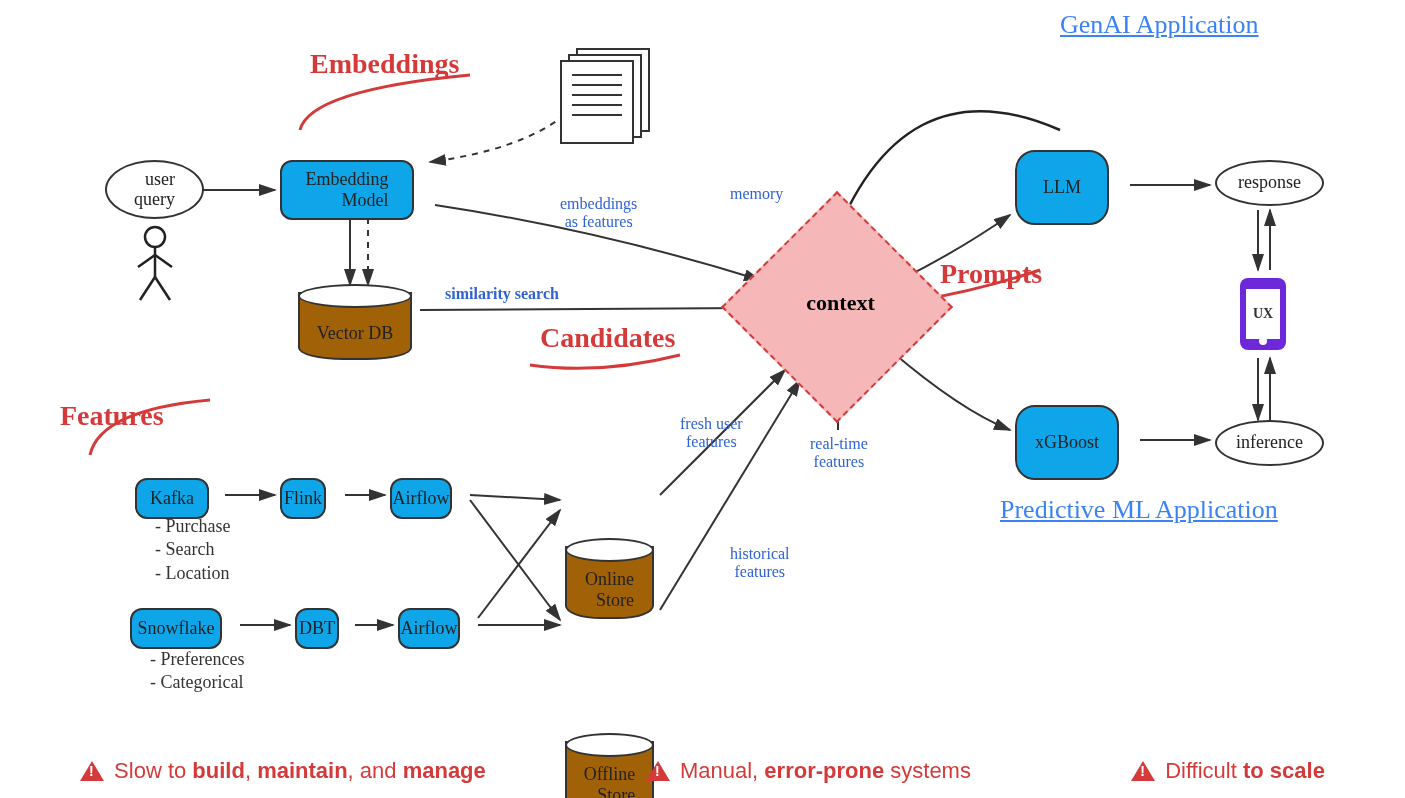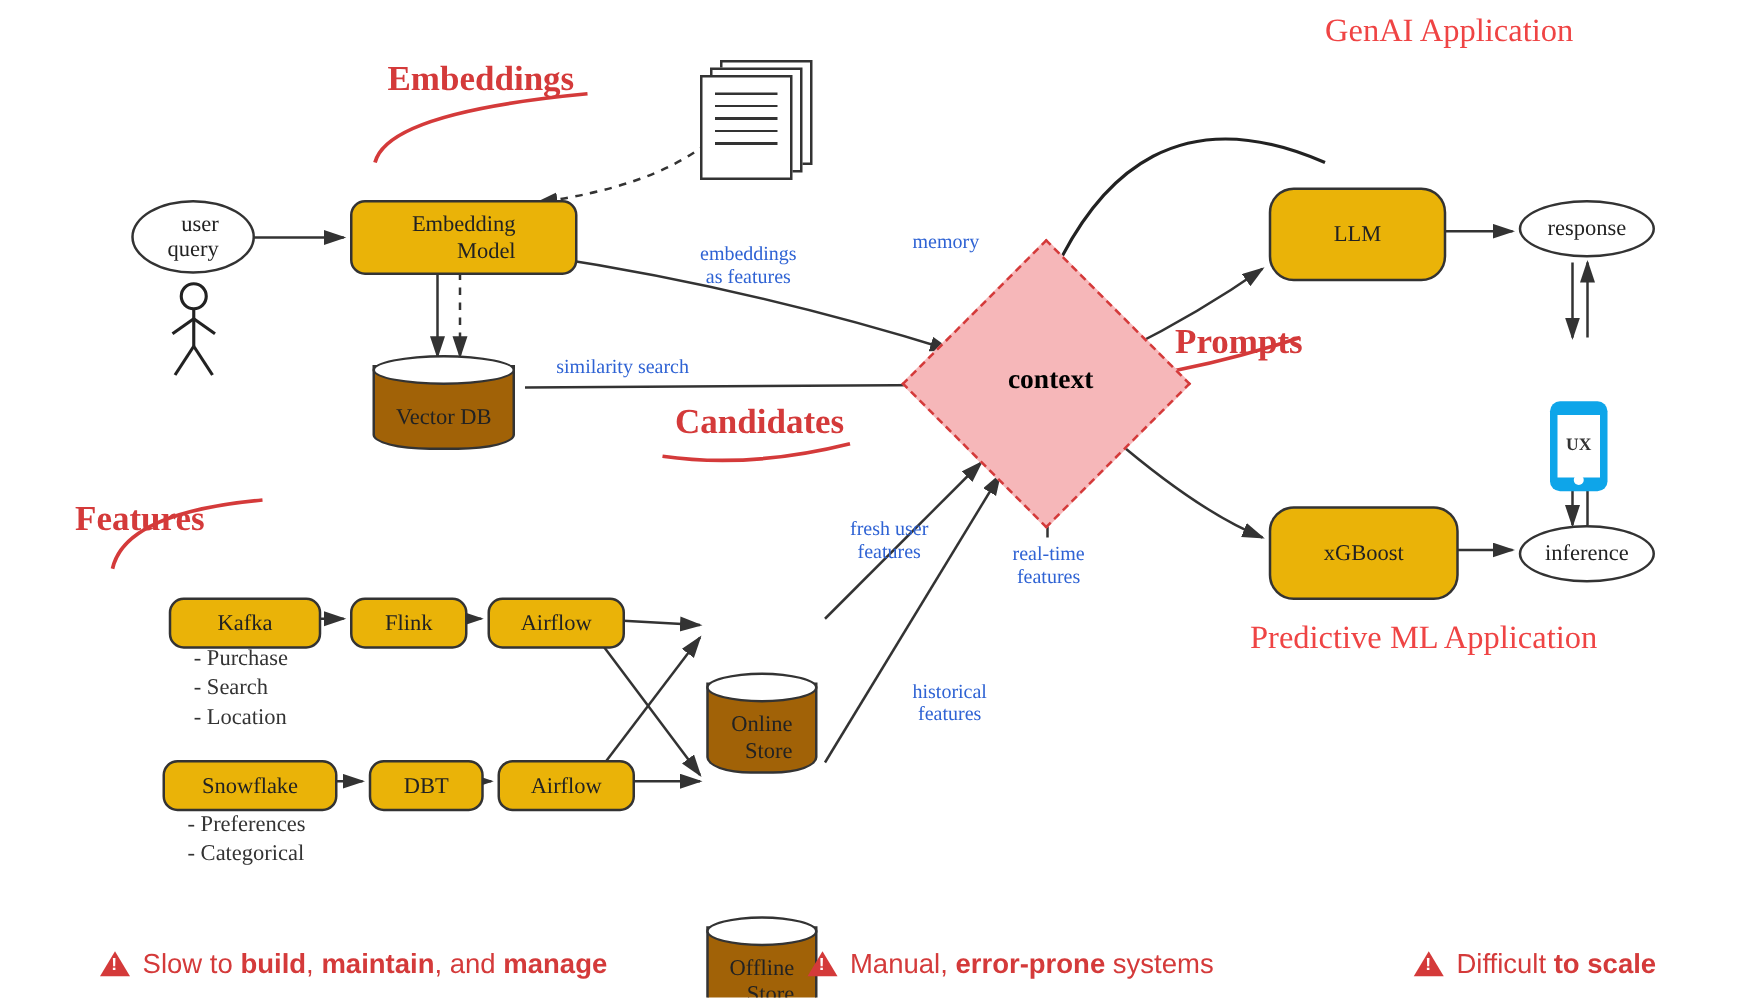--- a/index.html
+++ b/index.html
@@ -18,22 +18,22 @@
   }
   .node {
     position: absolute;
     text-align: right;
     font-size: 18px;
     color: #222;
   }
   .rbox {
     border: 2px solid #333;
     border-radius: 12px;
-    background: #eab308;
-    padding: 8px 24px;
+    background: #0ea5e9;
+    padding: 8px 0;
     display: flex;
     align-items: center;
     justify-content: center;
     white-space: pre-line;
   }
   .ellipse {
     border: 2px solid #333;
     border-radius: 50%;
     background: #fff;
     display: flex;
@@ -93,21 +93,22 @@
     position: absolute;
     color: #2f63d4;
     font-size: 16px;
     white-space: pre-line;
     text-align: center;
     line-height: 1.1;
   }
   .app-title {
     position: absolute;
     font-size: 26px;
-    color: #ef4444;
+    color: #3b82f6;
+    text-decoration: underline;
   }
   .sublist {
     position: absolute;
     font-size: 18px;
     color: #333;
     line-height: 1.3;
     white-space: pre-line;
   }
   .docstack {
     position: absolute;
@@ -134,26 +135,25 @@
       transparent 2px 10px
     );
   }
   .stick {
     position: absolute;
   }
   .phone {
     position: absolute;
     width: 46px;
     height: 72px;
-    background: #0ea5e9;
+    background: #6d28d9;
     border-radius: 8px;
     display: flex;
     align-items: center;
     justify-content: center;
-    margin-top: 43px;
   }
   .phone .screen {
     width: 34px;
     height: 50px;
     background: #fff;
     display: flex;
     align-items: center;
     justify-content: center;
     font-size: 14px;
     font-weight: bold;
@@ -289,21 +289,21 @@
   <div class="app-title" style="left:1060px; top:10px;">GenAI Application</div>
   <div class="app-title" style="left:1000px; top:495px;">Predictive ML Application</div>
 
   <div class="label-red" style="left:310px; top:48px;">Embeddings</div>
   <div class="label-red" style="left:540px; top:322px;">Candidates</div>
   <div class="label-red" style="left:60px; top:400px;">Features</div>
   <div class="label-red" style="left:940px; top:258px;">Prompts</div>
 
   <div class="label-blue" style="left:560px; top:195px;">embeddings
 as features</div>
-  <div class="label-blue" style="left:445px; top:285px;">similarity search</div>
+  <div class="label-blue" style="left:445px; top:285px;font-weight:bold;">similarity search</div>
   <div class="label-blue" style="left:730px; top:185px;">memory</div>
   <div class="label-blue" style="left:680px; top:415px;">fresh user
 features</div>
   <div class="label-blue" style="left:730px; top:545px;">historical
 features</div>
   <div class="label-blue" style="left:810px; top:435px;">real-time
 features</div>
 
   <div class="node ellipse" style="left:105px; top:160px; width:95px; height:55px;">user
 query</div>

